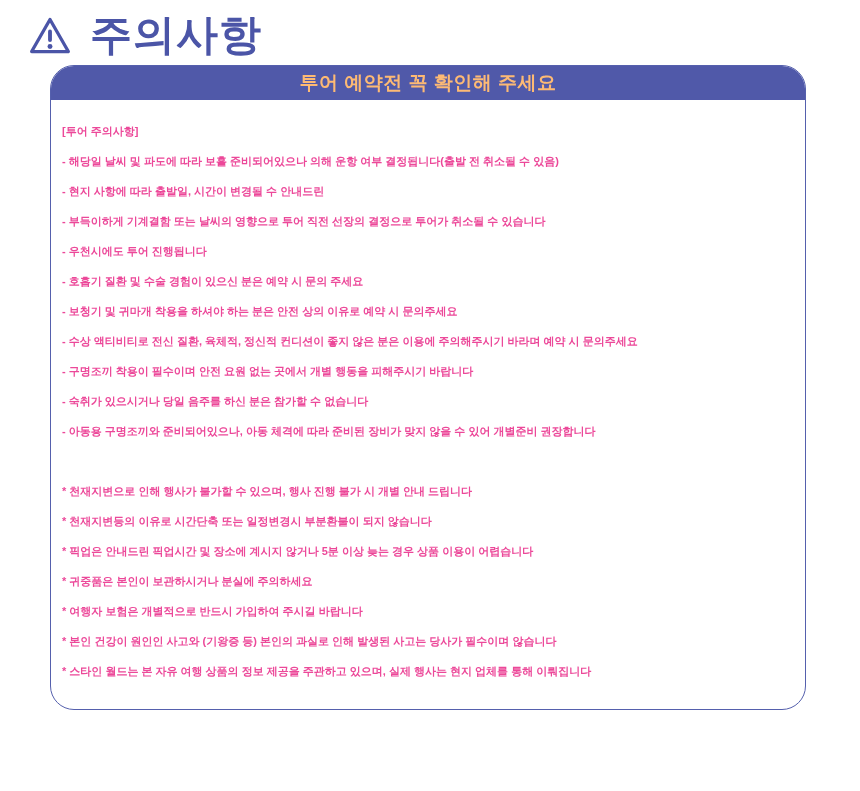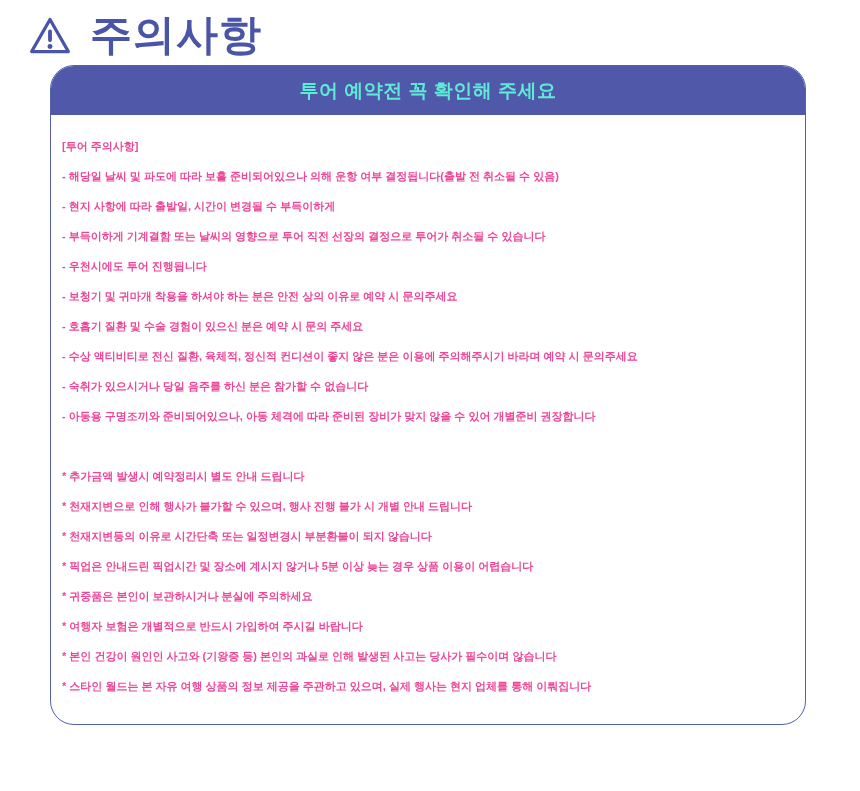--- a/index.html
+++ b/index.html
@@ -28,23 +28,23 @@
   }
   .card {
     width: 756px;
     margin: 8px 0 0 50px;
     border: 1.5px solid #5560ad;
     border-radius: 24px;
     overflow: hidden;
     background: #ffffff;
   }
   .card-header {
-    height: 49px;
+    height: 34px;
     background: #5059a9;
-    color: #5eead4;
+    color: #fdba74;
     display: flex;
     align-items: center;
     justify-content: center;
     font-size: 19px;
     font-weight: 700;
     letter-spacing: 0.5px;
   }
   .card-body {
     padding: 21px 12px 12px 11px;
     font-size: 11px;
@@ -78,32 +78,32 @@
 </div>
 
 <div class="card">
   <div class="card-header">
     <span>투어 예약전 꼭 확인해 주세요</span>
   </div>
   <div class="card-body">
     <p class="section-title">[투어 주의사항]</p>
     <div class="notes">
         <div class="line">- 해당일 날씨 및 파도에 따라 보홀 준비되어있으나 의해 운항 여부 결정됩니다(출발 전 취소될 수 있음)</div>
-        <div class="line">- 현지 사항에 따라 출발일, 시간이 변경될 수 부득이하게</div>
+        <div class="line">- 현지 사항에 따라 출발일, 시간이 변경될 수 안내드린</div>
         <div class="line">- 부득이하게 기계결함 또는 날씨의 영향으로 투어 직전 선장의 결정으로 투어가 취소될 수 있습니다</div>
         <div class="line">- 우천시에도 투어 진행됩니다</div>
+        <div class="line">- 호흡기 질환 및 수술 경험이 있으신 분은 예약 시 문의 주세요</div>
         <div class="line">- 보청기 및 귀마개 착용을 하셔야 하는 분은 안전 상의 이유로 예약 시 문의주세요</div>
-        <div class="line">- 호흡기 질환 및 수술 경험이 있으신 분은 예약 시 문의 주세요</div>
         <div class="line">- 수상 액티비티로 전신 질환, 육체적, 정신적 컨디션이 좋지 않은 분은 이용에 주의해주시기 바라며 예약 시 문의주세요</div>
+        <div class="line">- 구명조끼 착용이 필수이며 안전 요원 없는 곳에서 개별 행동을 피해주시기 바랍니다</div>
         <div class="line">- 숙취가 있으시거나 당일 음주를 하신 분은 참가할 수 없습니다</div>
         <div class="line">- 아동용 구명조끼와 준비되어있으나, 아동 체격에 따라 준비된 장비가 맞지 않을 수 있어 개별준비 권장합니다</div>
       </div>
     <div class="section-gap"></div>
     <div class="footnotes">
-        <div class="line">* 추가금액 발생시 예약정리시 별도 안내 드립니다</div>
         <div class="line">* 천재지변으로 인해 행사가 불가할 수 있으며, 행사 진행 불가 시 개별 안내 드립니다</div>
         <div class="line">* 천재지변등의 이유로 시간단축 또는 일정변경시 부분환불이 되지 않습니다</div>
         <div class="line">* 픽업은 안내드린 픽업시간 및 장소에 계시지 않거나 5분 이상 늦는 경우 상품 이용이 어렵습니다</div>
         <div class="line">* 귀중품은 본인이 보관하시거나 분실에 주의하세요</div>
         <div class="line">* 여행자 보험은 개별적으로 반드시 가입하여 주시길 바랍니다</div>
         <div class="line">* 본인 건강이 원인인 사고와 (기왕증 등) 본인의 과실로 인해 발생된 사고는 당사가 필수이며 않습니다</div>
         <div class="line">* 스타인 월드는 본 자유 여행 상품의 정보 제공을 주관하고 있으며, 실제 행사는 현지 업체를 통해 이뤄집니다</div>
       </div>
   </div>
 </div>

